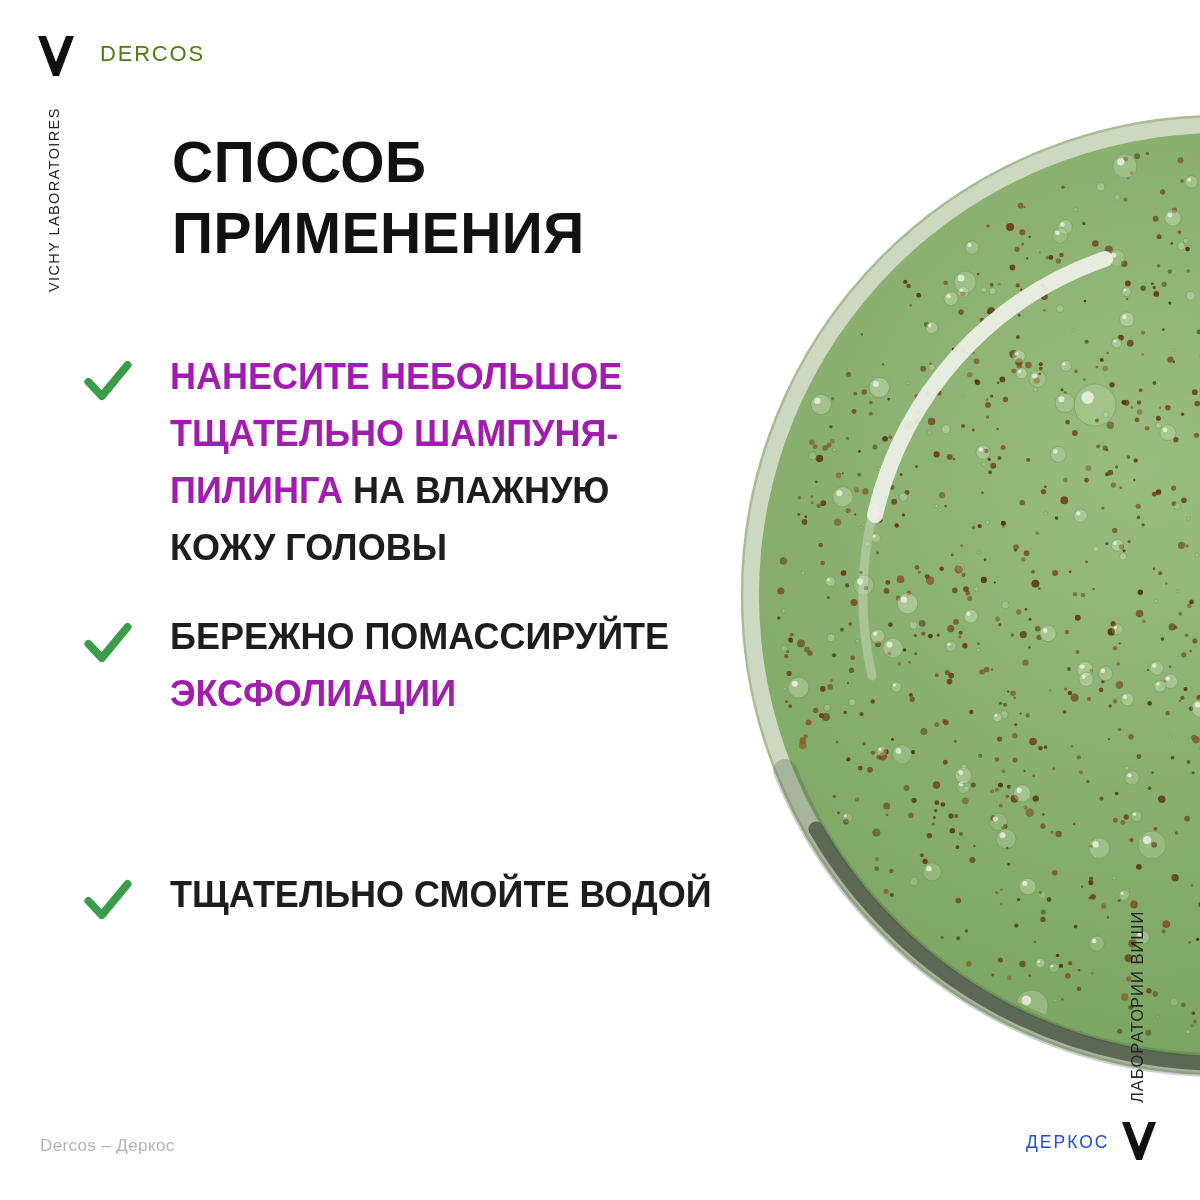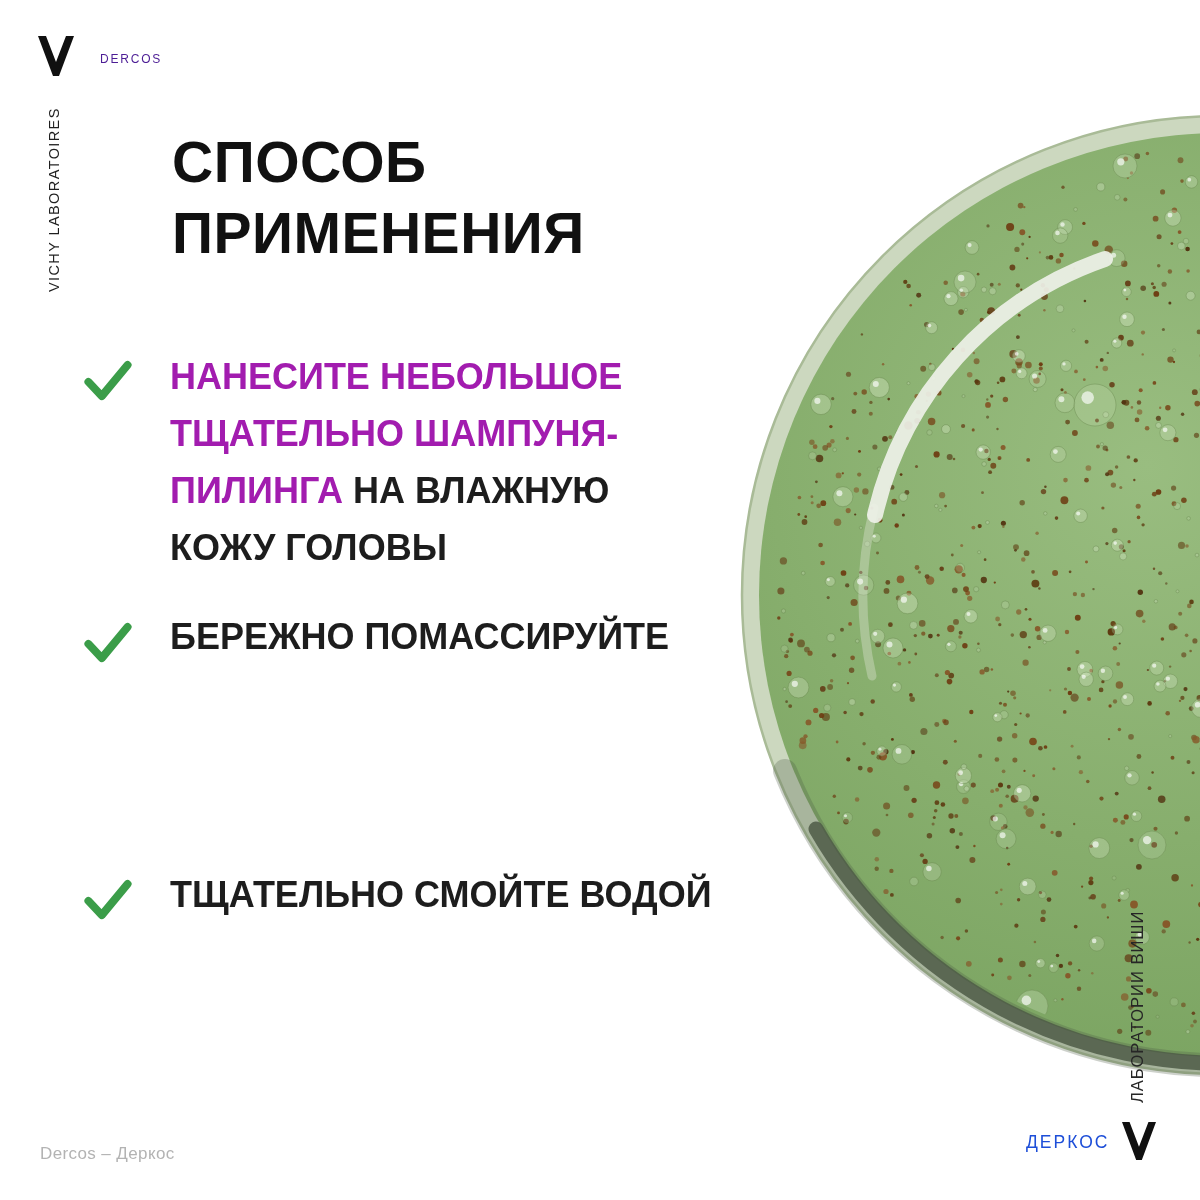--- a/index.html
+++ b/index.html
@@ -6,37 +6,37 @@
   .canvas{
     position:relative;width:1200px;height:1200px;background:#fff;overflow:hidden;
     font-family:"Liberation Sans","DejaVu Sans",sans-serif;color:#151515;
   }
   .abs{position:absolute;}
   
   .blob-svg{position:absolute;left:0;top:0;z-index:1;}
   
   .logo-v{z-index:3;}
   .logo-v polygon{fill:#101010;}
-  .brand-word{left:100px;top:52px;font-size:12px;letter-spacing:1.8px;color:#4c1d95;z-index:3;}
+  .brand-word{left:100px;top:41px;font-size:22px;letter-spacing:1.8px;color:#4d7c0f;z-index:3;}
   .vert{white-space:nowrap;transform:rotate(-90deg);transform-origin:0 0;z-index:3;}
   .vert-left{left:46px;top:292px;font-size:14.5px;letter-spacing:1.4px;color:#1f1f1f;}
   .vert-right{left:1128px;top:1103px;font-size:16.5px;letter-spacing:1px;color:#262626;}
   
   .title{left:172px;top:127px;font-size:57px;line-height:71px;font-weight:700;
          letter-spacing:.5px;color:#111;z-index:3;}
   
   .bullet-text{left:170px;width:600px;font-size:36px;line-height:57px;color:#1d1d1d;z-index:3;}
   .seg{font-weight:700;}
   .seg.bold{font-weight:700;color:#a21caf;}
   .check-svg{z-index:3;}
   .check-svg path{fill:none;stroke:var(--check-green,#3b9d49);stroke-width:9;
                   stroke-linecap:round;stroke-linejoin:round;}
   
   .footer-note{left:40px;top:1136px;font-size:17px;letter-spacing:.4px;
-               color:var(--footer-gray,#b3b3b3);z-index:3;margin-top:8px;}
+               color:var(--footer-gray,#b3b3b3);z-index:3;}
   .footer-brand{left:1026px;top:1132px;font-size:17.5px;letter-spacing:2px;color:#1d4ed8;z-index:3;}
 </style>
 </head>
 <body>
 
 <div class="canvas">
 
   <svg class="blob-svg" width="1200" height="1200" viewBox="0 0 1200 1200" aria-hidden="true">
     <defs>
       <radialGradient id="gelGrad" cx="42%" cy="36%" r="78%">
@@ -905,20 +905,21 @@
     </svg>
 
   <div class="abs bullet-text" style="top:348px">
       <div><span class="seg bold">НАНЕСИТЕ НЕБОЛЬШОЕ</span></div>
       <div><span class="seg bold">ТЩАТЕЛЬНО ШАМПУНЯ-</span></div>
       <div><span class="seg bold">ПИЛИНГА</span><span class="seg"> НА ВЛАЖНУЮ</span></div>
       <div><span class="seg">КОЖУ ГОЛОВЫ</span></div>
     </div>
   <div class="abs bullet-text" style="top:608px">
       <div><span class="seg">БЕРЕЖНО ПОМАССИРУЙТЕ</span></div>
+      <div><span class="seg bold">ЭКСФОЛИАЦИИ</span></div>
     </div>
   <div class="abs bullet-text" style="top:866px">
       <div><span class="seg">ТЩАТЕЛЬНО СМОЙТЕ ВОДОЙ</span></div>
     </div>
 
   <div class="abs vert vert-right">ЛАБОРАТОРИИ ВИШИ</div>
 
   <div class="abs footer-note">Dercos – Деркос</div>
   <div class="abs footer-brand">ДЕРКОС</div>
   <svg class="abs logo-v" style="left:1122px;top:1122px" width="34" height="38" viewBox="0 0 36 40">

